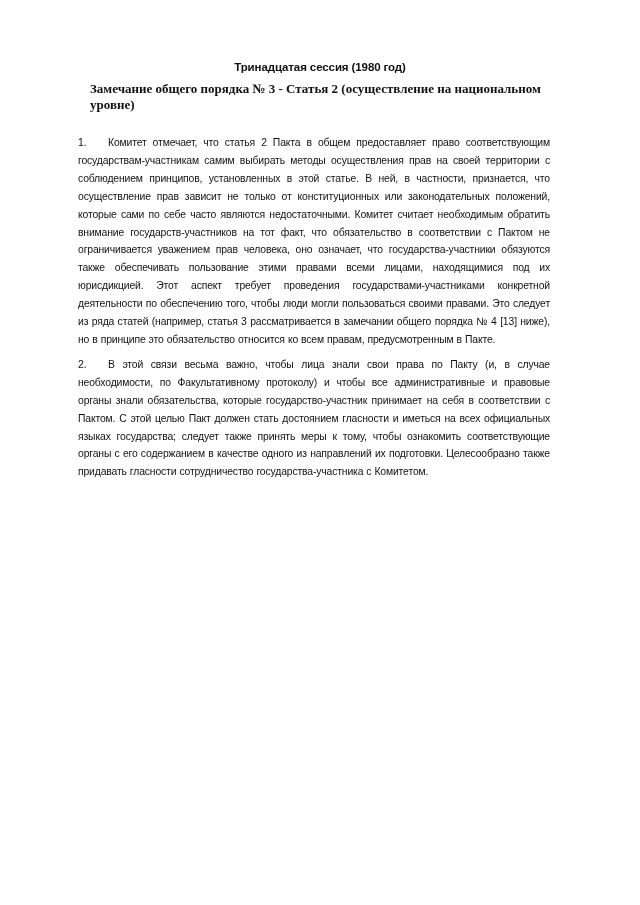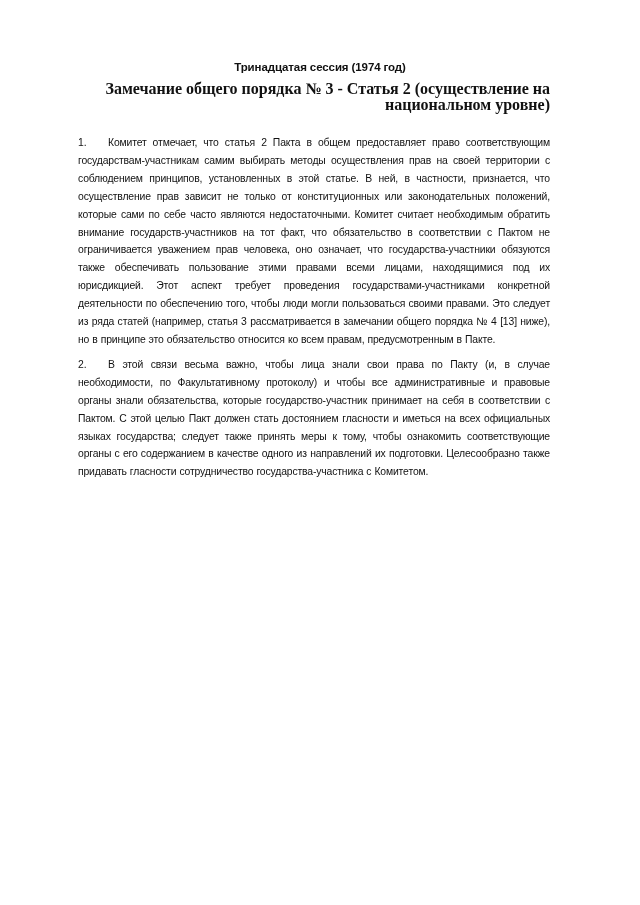--- a/index.html
+++ b/index.html
@@ -32,24 +32,24 @@
       font-weight: bold;
       font-size: 11.5px;
       line-height: 16px;
       letter-spacing: -0.1px;
     }
     .doc-title {
       position: absolute;
       top: 81px;
       left: 90px;
       width: 460px;
-      text-align: right;
+      text-align: left;
       font-family: "Liberation Serif", serif;
       font-weight: bold;
-      font-size: 16px;
+      font-size: 13px;
       line-height: 16px;
     }
     .body {
       position: absolute;
       top: 134px;
       left: 78px;
       width: 488px;
       font-family: "Liberation Sans", sans-serif;
       font-size: 10.4px;
       line-height: 17.9px;
@@ -62,21 +62,21 @@
     }
     .para-num {
       display: inline-block;
       width: 30px;
     }
   </style>
 </head>
 <body>
 
 <div class="page">
-  <div class="session-title">Тринадцатая сессия (1974 год)</div>
+  <div class="session-title">Тринадцатая сессия (1980 год)</div>
 
   <div class="doc-title">Замечание общего порядка № 3 - Статья 2 (осуществление на национальном уровне)</div>
 
   <div class="body">
     <p class="para"><span class="para-num">1.</span><span>Комитет отмечает, что статья 2 Пакта в общем предоставляет право соответствующим государствам-участникам самим выбирать методы осуществления прав на своей территории с соблюдением принципов, установленных в этой статье.  В ней, в частности, признается, что осуществление прав зависит не только от конституционных или законодательных положений, которые сами по себе часто являются недостаточными.  Комитет считает необходимым обратить внимание государств-участников на тот факт, что обязательство в соответствии с Пактом не ограничивается уважением прав человека, оно означает, что государства-участники обязуются также обеспечивать пользование этими правами всеми лицами, находящимися под их юрисдикцией.  Этот аспект требует проведения государствами-участниками конкретной деятельности по обеспечению того, чтобы люди могли пользоваться своими правами.  Это следует из ряда статей (например, статья 3 рассматривается в замечании общего порядка № 4 [13] ниже), но в принципе это обязательство относится ко всем правам, предусмотренным в Пакте.</span></p>
 
     <p class="para"><span class="para-num">2.</span><span>В этой связи весьма важно, чтобы лица знали свои права по Пакту (и, в случае необходимости, по Факультативному протоколу) и чтобы все административные и правовые органы знали обязательства, которые государство-участник принимает на себя в соответствии с Пактом.  С этой целью Пакт должен стать достоянием гласности и иметься на всех официальных языках государства;  следует также принять меры к тому, чтобы ознакомить соответствующие органы с его содержанием в качестве одного из направлений их подготовки. Целесообразно также придавать гласности сотрудничество государства-участника с Комитетом.</span></p>
   </div>
 </div>
 

